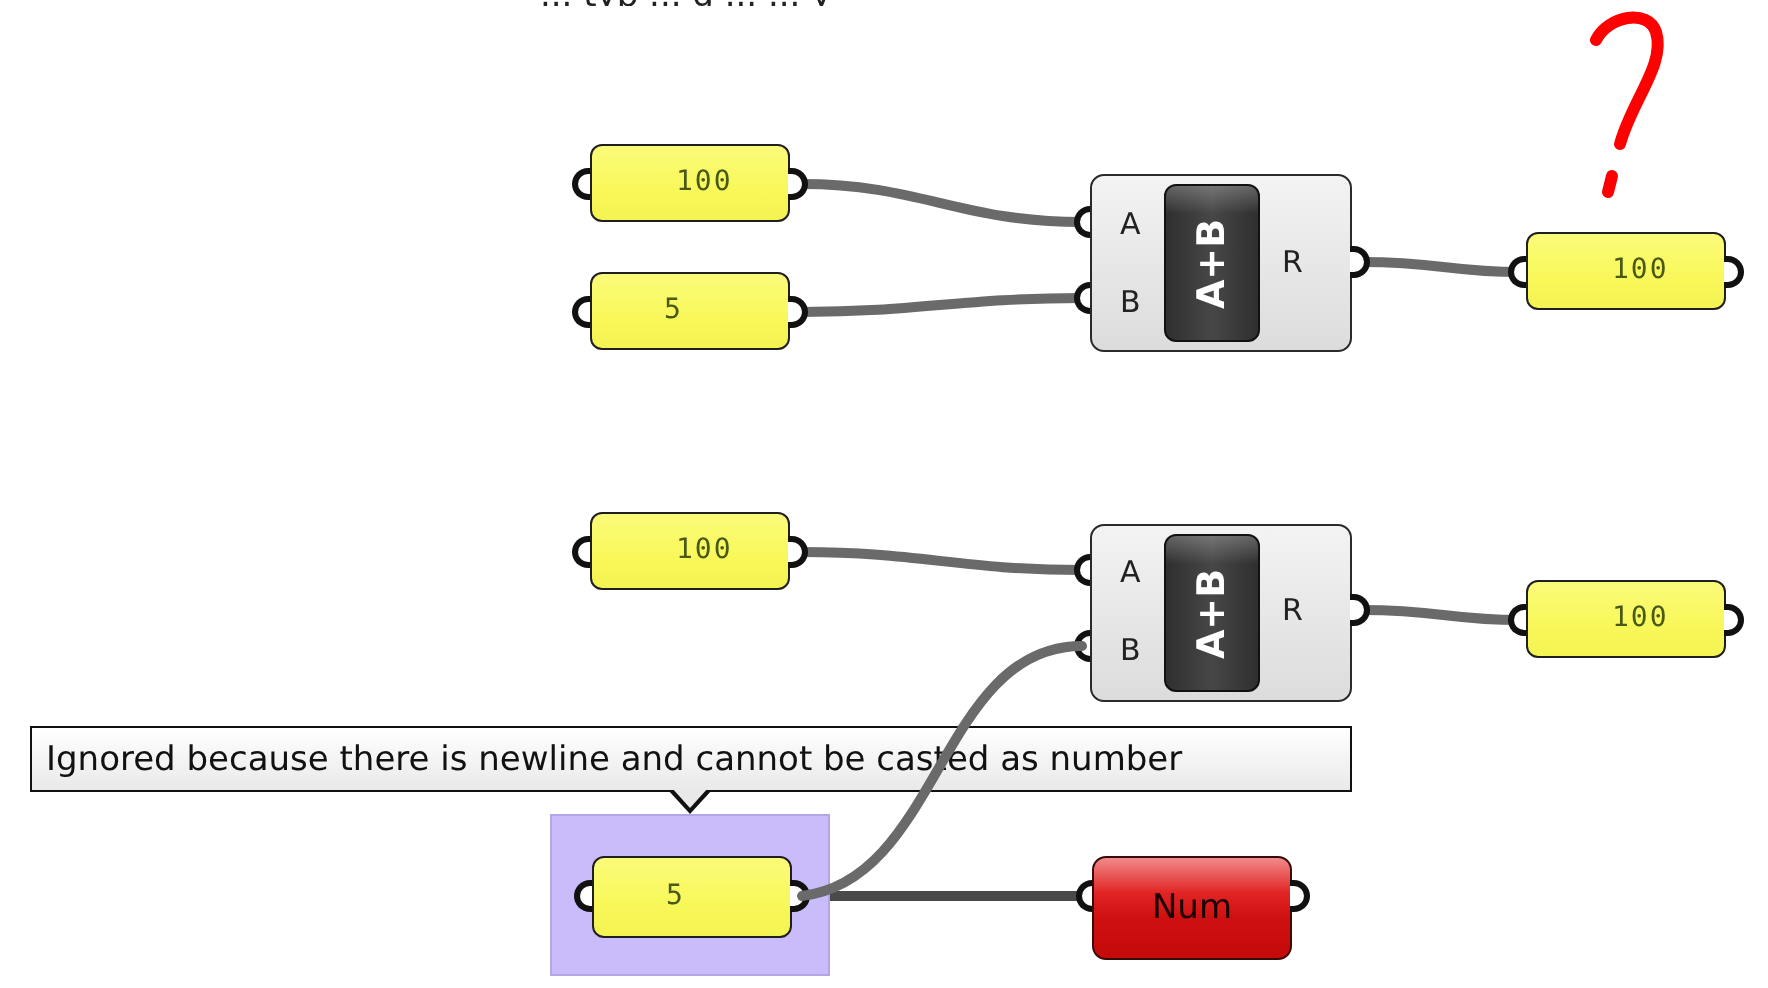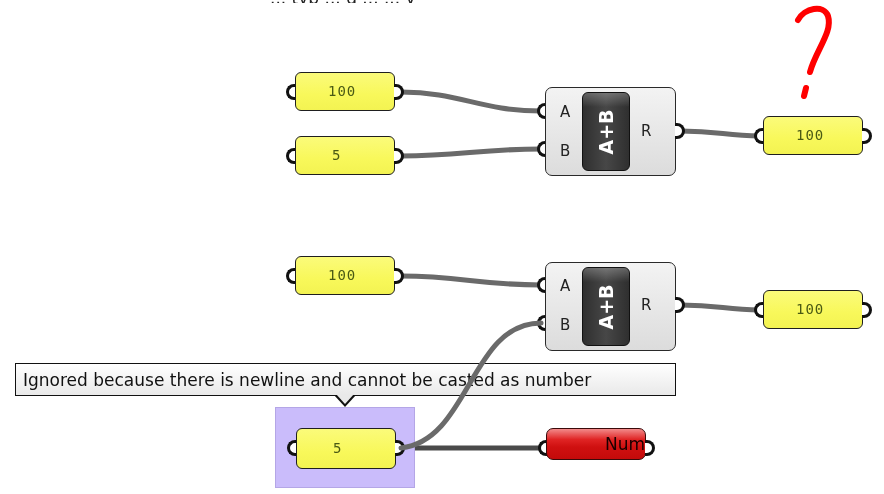--- a/index.html
+++ b/index.html
@@ -57,21 +57,21 @@
       display: flex;
       align-items: center;
       justify-content: center;
       font-family: "DejaVu Sans Mono", monospace;
       font-size: 14px;
       color: #4a5a14;
       letter-spacing: 1px;
     }
     .panel .txt {
       position: absolute;
-      left: 32px;
+      left: 42px;
       top: 10px;
     }
     .grip {
       position: absolute;
       width: 10px;
       height: 16px;
       border: 3px solid #111;
       box-sizing: border-box;
       background: #fff;
     }
@@ -175,28 +175,28 @@
       height: 81px;
       background: #cabcfb;
       border: 1.5px solid #b4a6e6;
       box-sizing: border-box;
     }
     .num-param {
       position: absolute;
       left: 546px;
       top: 428px;
       width: 100px;
-      height: 32px;
+      height: 52px;
       background: linear-gradient(#f28a8a 0%, #e02424 35%, #cf1010 60%, #c40a0a 100%);
       border: 1.5px solid #3a0a0a;
       border-radius: 7px;
       box-sizing: border-box;
       display: flex;
       align-items: center;
-      justify-content: flex-end;
+      justify-content: center;
       font-family: "DejaVu Sans", sans-serif;
       font-size: 17px;
       color: #1a0000;
     }
     .question {
       position: absolute;
       left: 790px;
       top: 2px;
       width: 50px;
       height: 100px;

